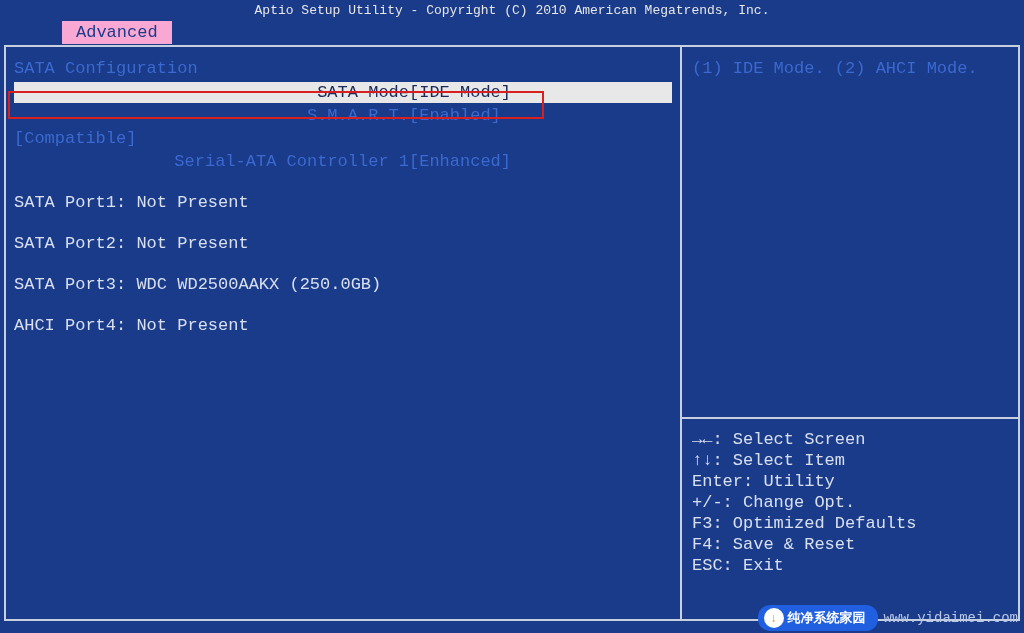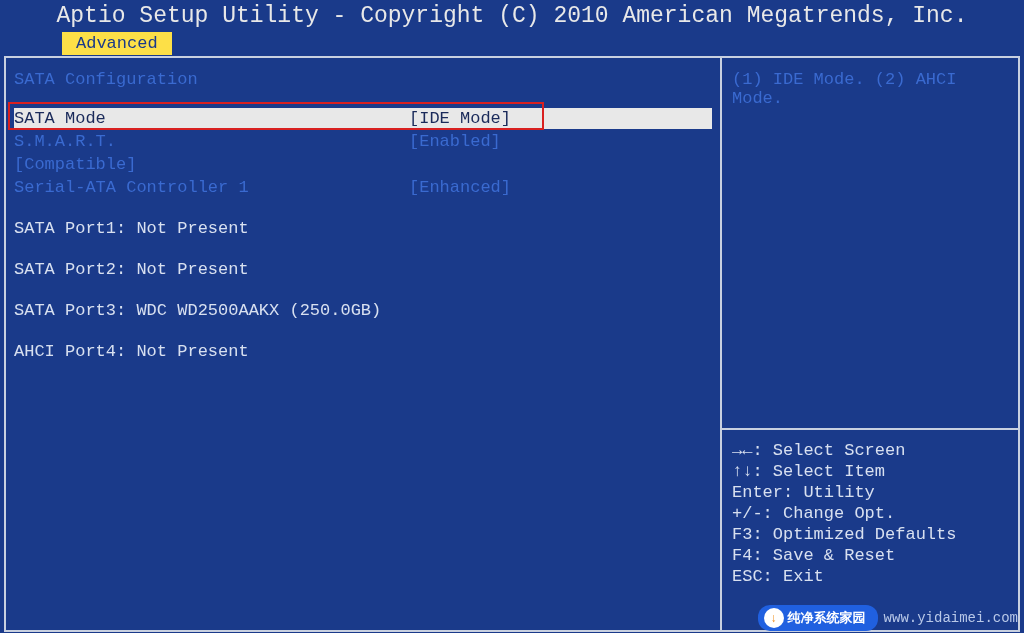--- a/index.html
+++ b/index.html
@@ -14,71 +14,72 @@
       font-family: 'Courier New', monospace;
       font-size: 17px;
       color: #d8e0f0;
       overflow: hidden;
       position: relative;
     }
     .title-bar {
       text-align: center;
       padding: 3px 0;
       color: #e8e8e8;
-      font-size: 23px;
+      font-size: 13px;
     }
     .tab-row {
       padding-left: 62px;
       height: 24px;
     }
     .tab {
       display: inline-block;
-      background: #fde047;
+      background: #f9a8d4;
       color: #1a3a8a;
       padding: 2px 14px;
       font-size: 17px;
     }
     .main-area {
       display: flex;
       border: 2px solid #c8d0e0;
       margin: 0 4px;
       height: 576px;
     }
     .left-panel {
       flex: 1;
       border-right: 2px solid #c8d0e0;
       padding: 12px 8px;
       position: relative;
     }
     .right-panel {
-      width: 296px;
+      width: 336px;
       display: flex;
       flex-direction: column;
     }
     .help-top {
       flex: 1;
       padding: 12px 10px;
       border-bottom: 2px solid #c8d0e0;
       color: #3a6ad0;
     }
     .help-bottom {
       padding: 10px 10px;
       height: 200px;
     }
     .section-title {
       color: #3a6ad0;
-      margin-bottom: 19px;
+      margin-bottom: 4px;
     }
     .setting-row {
       display: flex;
       margin-bottom: 2px;
       line-height: 21px;
     }
     .setting-label {
       width: 395px;
+      text-align: right;
     }
     .setting-value {
       color: #3a6ad0;
       text-align: center;
     }
     .highlighted {
       background: #e8e8e8;
       color: #1a2a5a;
     }
     .highlighted .setting-label {

